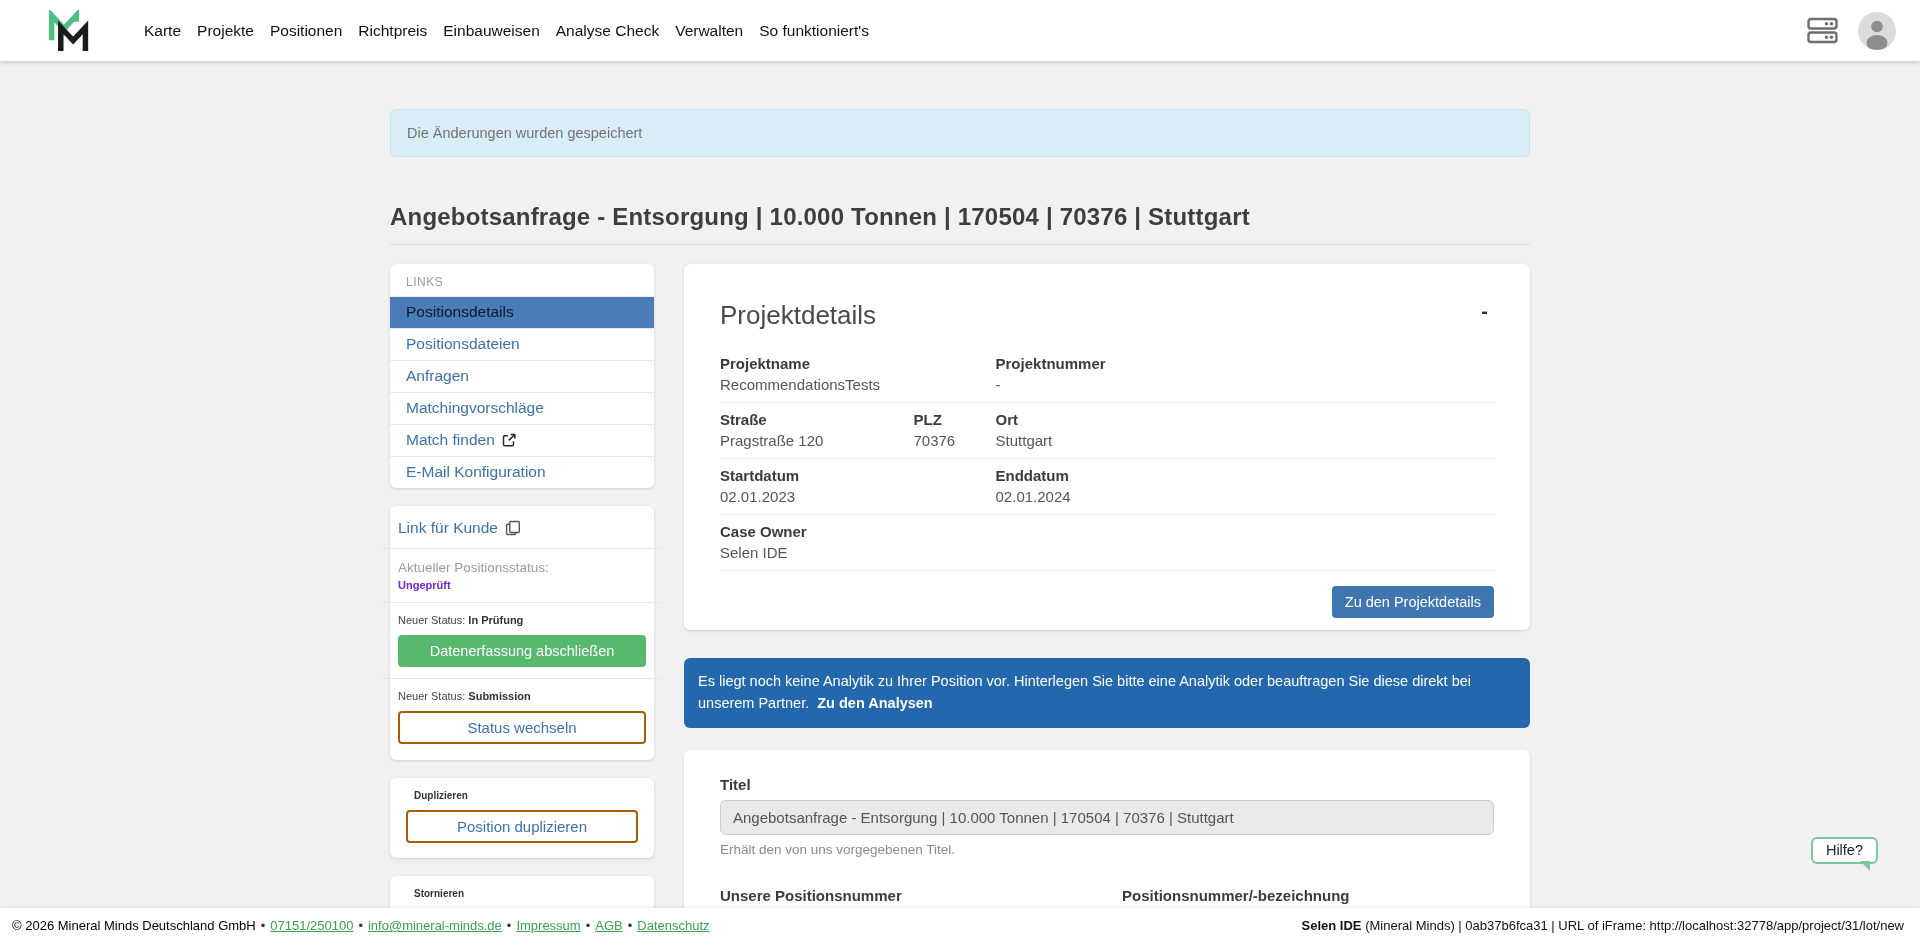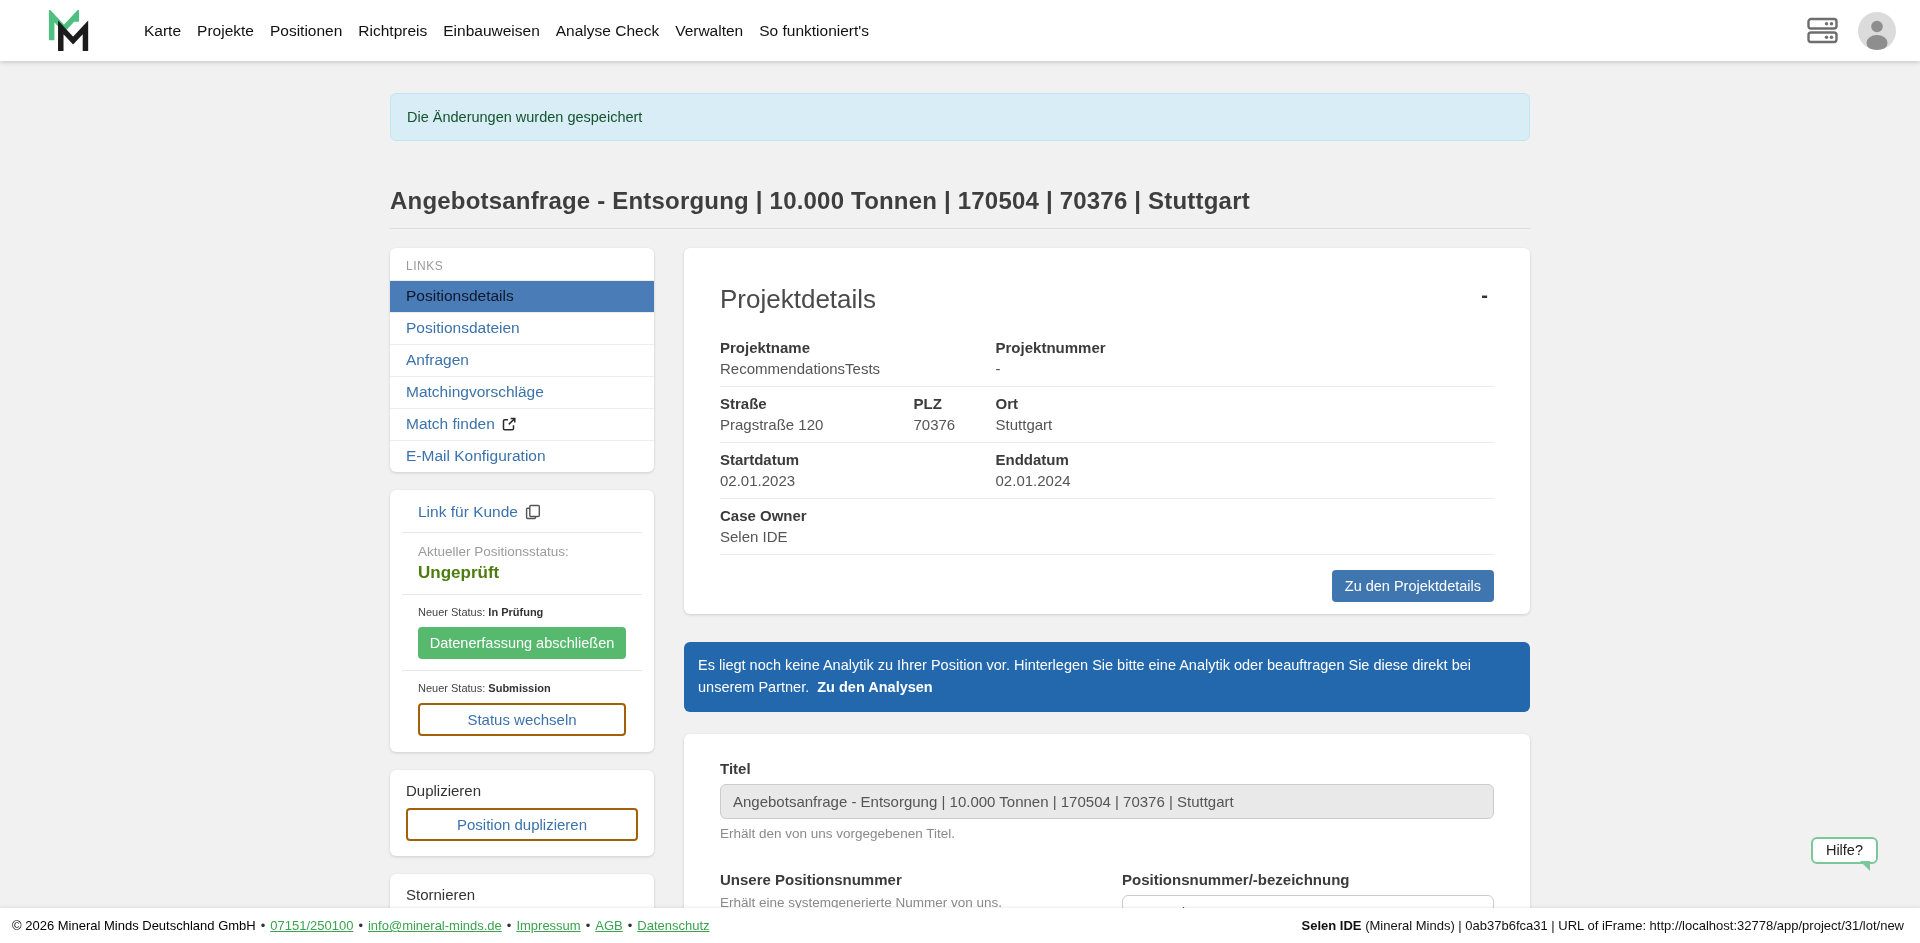--- a/index.html
+++ b/index.html
@@ -20,22 +20,22 @@
   }
   .logo { margin-left:22px; display:flex; align-items:center; cursor:pointer; }
   .nav-links { display:flex; gap:16px; margin-left:52px; }
   .nav-link { font-size:15.5px; font-weight:500; color:#111; cursor:pointer; }
   .nav-right { margin-left:auto; display:flex; align-items:center; gap:20px; }
   .icon-btn { background:none; border:none; padding:0; cursor:pointer; display:flex; align-items:center; }
 
   
   .container { width:1140px; margin:0 auto; }
   .alert-info {
-    margin-top:32px; background:#d9edf7; border:1px solid #c2e5f2;
-    border-radius:6px; padding:15px 16px; color:#14532d; font-size:14.5px;
+    margin-top:48px; background:#d9edf7; border:1px solid #c2e5f2;
+    border-radius:6px; padding:15px 16px; color:#737373; font-size:14.5px;
   }
   .page-title {
     margin:46px 0 0; font-size:24px; font-weight:700; color:#3e3e3e;
     padding-bottom:13px; border-bottom:1px solid #dcdcdc; letter-spacing:.2px;
   }
   .layout { display:flex; gap:30px; margin-top:19px; align-items:flex-start; }
   .sidebar { width:264px; flex:none; }
   .main { flex:1; min-width:0; }
   .card { background:#fff; border-radius:6px; box-shadow:0 1px 3px rgba(0,0,0,.15); }
 
@@ -43,39 +43,39 @@
   .links-card { margin-bottom:18px; overflow:hidden; }
   .links-header { padding:11px 16px 7px; font-size:12px; color:#9a9a9a; letter-spacing:.5px; }
   .link-item {
     display:flex; align-items:center; gap:7px;
     padding:6px 16px 7px; font-size:15.5px; font-weight:500;
     color:#3c72ab; border-top:1px solid #ededed; cursor:pointer;
   }
   .link-item.active { background:#4a7db8; color:#0f172a; }
 
   
-  .status-card { padding:13px 28px 16px; margin-bottom:18px; }
+  .status-card { padding:13px 8px 16px; margin-bottom:18px; }
   .panel-divider { border:none; border-top:1px solid #e7e7e7; margin:11px -16px; }
   .customer-link { display:inline-flex; align-items:center; gap:7px; font-size:15.5px; color:#3c72ab; cursor:pointer; }
   .muted-label { font-size:13.5px; color:#9b9b9b; }
-  .status-current { font-size:17px; font-weight:700; color:#4d7c0f; margin-top:4px; }
+  .status-current { font-size:11px; font-weight:700; color:#6d28d9; margin-top:4px; }
   .status-line { font-size:11px; color:#444; }
   .status-line b { color:#333; }
   .btn { display:block; width:100%; border-radius:4px; font-size:14.5px; cursor:pointer;
          font-family:"Liberation Sans", sans-serif; text-align:center; }
   .btn-green { margin-top:9px; background:#57b96e; color:#fff; border:none; padding:8px 4px; }
   .btn-outline-blue { margin-top:9px; background:#fff; color:#3c72ab; border:2px solid #a16207; padding:6px 4px; font-size:15px; }
   .btn-outline-red { margin-top:9px; background:#fff; color:#222; border:2px solid #e8776c; padding:6px 4px; font-size:15px; }
   .caret-down { display:inline-block; width:0; height:0; border-left:4.5px solid transparent;
                 border-right:4.5px solid transparent; border-top:5px solid #222;
                 margin-left:8px; vertical-align:middle; }
 
   
   .small-card { padding:12px 16px 15px; margin-bottom:18px; }
-  .small-card-title { font-size:15px; font-weight:400; color:#333; }
+  .small-card-title { font-size:10px; font-weight:700; color:#333;margin-left:8px; }
 
   
   .proj-card { padding:36px 36px 12px; position:relative; margin-bottom:28px; }
   .proj-title { margin:0 0 16px; font-size:26px; font-weight:400; color:#4a4a4a; }
   .collapse-btn { position:absolute; top:36px; right:36px; background:none; border:none;
                   font-size:20px; font-weight:700; color:#333; cursor:pointer; line-height:1; }
   .def-row { display:grid; border-bottom:1px solid #ececec; padding:8px 0 9px; }
   .def-row.cols-a { grid-template-columns:35.6% 1fr; }
   .def-row.cols-b { grid-template-columns:25% 10.6% 1fr; }
   .def-label { font-size:15px; font-weight:700; color:#3b3b3b; margin-bottom:4px; }

